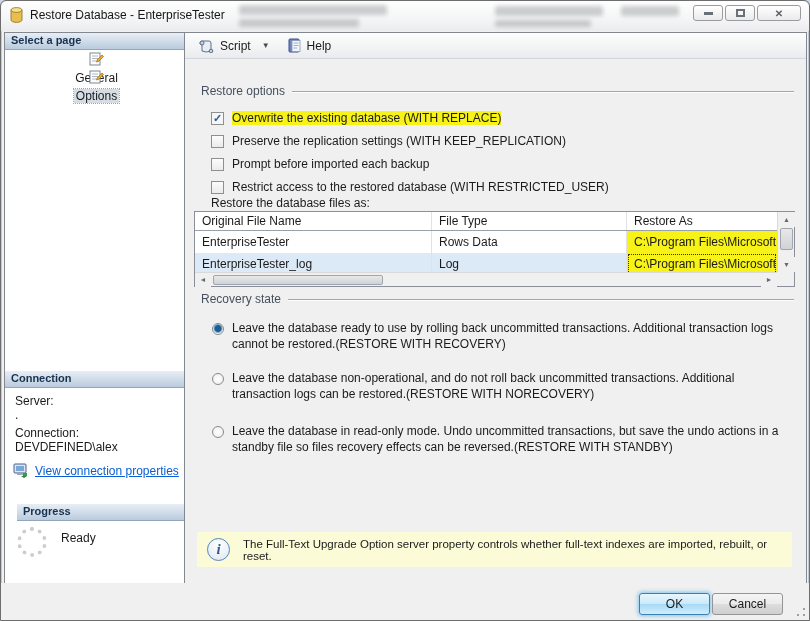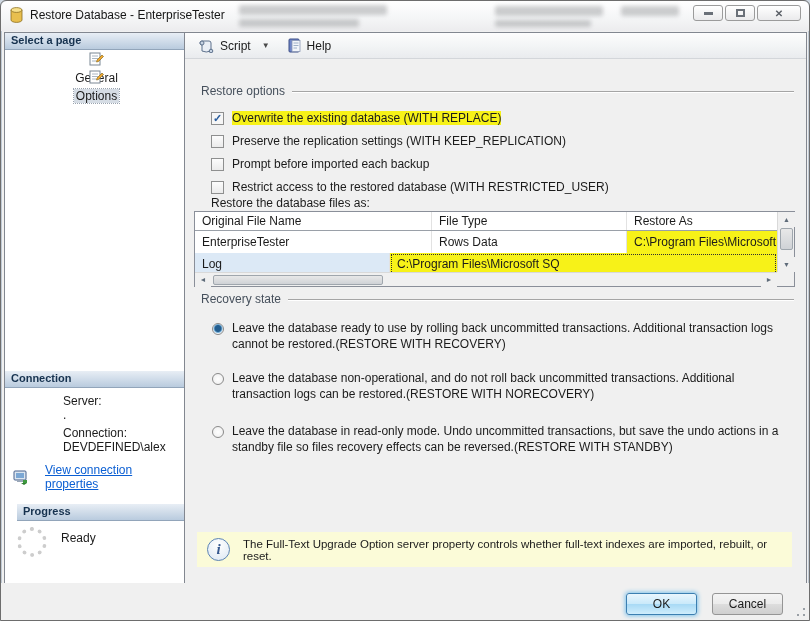--- a/index.html
+++ b/index.html
@@ -32,24 +32,24 @@
   
   .sidebar { position:relative; width:180px; height:100%; background:#ffffff;
              border-right:1px solid #828790; flex:none; }
   .side-hdr { height:17px; background:linear-gradient(#e8eef5,#b9cbde);
               border-bottom:1px solid #92a5ba; color:#16324f; font-weight:bold;
               padding:1px 0 0 6px; font-size:11px; }
   .side-hdr.abs { position:absolute; left:0; right:0; }
   .page-item { display:flex; align-items:center; gap:5px; height:16px; padding-left:4px; margin-top:2px; cursor:default;flex-direction:column; }
   .page-item.selected .pi-label { background:#d5dce4; outline:1px dotted #9aa4b0; padding:0 2px; }
   .pi-label { padding:0 2px; }
-  .conn-block { position:absolute; left:0; right:4px;padding-left:48px; }
+  .conn-block { position:absolute; left:0; right:4px; }
   .conn-label { padding:2px 0 0 10px; color:#1b1b1b; }
   .conn-value { padding:0 0 0 10px; }
-  .link-row { position:absolute; left:8px; display:flex; align-items:center; gap:16px; }
+  .link-row { position:absolute; left:8px; display:flex; align-items:center; gap:6px; }
   .link { color:#0b5fd3; text-decoration:underline; cursor:pointer; }
   .spinner { position:absolute; width:30px; height:30px; border:4px dotted #cdcdcd; border-radius:50%; }
   .ready-txt { position:absolute; }
 
   
   .main { position:relative; flex:1; background:#f0f0f0; overflow:hidden; }
   .toolbar { position:absolute; top:0; left:0; right:0; height:26px;
              background:linear-gradient(#fdfdfd,#f2f4f5 55%,#e9ebee);
              border-bottom:1px solid #d3d6da; display:flex; align-items:center; padding-left:8px; gap:2px; }
   .tool-btn { display:flex; align-items:center; gap:5px; padding:2px 5px; border-radius:2px; cursor:pointer; }
@@ -111,21 +111,21 @@
   .info-icon { width:23px; height:23px; border-radius:50%; border:1px solid #5b83b4;
                background:radial-gradient(circle at 50% 30%, #ffffff, #dbe7f3);
                color:#35588f; font-family:"Liberation Serif", serif; font-weight:bold; font-style:italic;
                display:flex; align-items:center; justify-content:center; font-size:15px; flex:none; }
   .info-text { font-size:11.5px; }
 
   
   .footer { position:absolute; left:0; right:0; bottom:0; height:37px; background:#f0f0f0; }
   .btn { position:absolute; top:10px; width:71px; height:22px; border-radius:3px;
          text-align:center; line-height:20px; cursor:pointer; }
-  .btn-ok { right:112px; border:1px solid #3c7fb1; box-shadow:0 0 4px 1px #7fc2ea;
+  .btn-ok { right:99px; border:1px solid #3c7fb1; box-shadow:0 0 4px 1px #7fc2ea;
             background:linear-gradient(#eaf6fd,#c9e9fa 50%,#a7d9f5 50%,#cfedfc); }
   .btn-cancel { right:26px; border:1px solid #959595;
                 background:linear-gradient(#f4f4f4,#ebebeb 50%,#dddddd 50%,#cfcfcf); }
   .grip { position:absolute; right:3px; bottom:3px; width:10px; height:10px;
           background:
             radial-gradient(circle at 8px 2px, #9aa0a6 1.2px, transparent 1.4px),
             radial-gradient(circle at 8px 8px, #9aa0a6 1.2px, transparent 1.4px),
             radial-gradient(circle at 2px 8px, #9aa0a6 1.2px, transparent 1.4px); }
 
   svg { display:block; }
@@ -279,20 +279,21 @@
             <div class="t-cell c1">Original File Name</div>
             <div class="t-cell c2">File Type</div>
             <div class="t-cell c3">Restore As</div>
           </div>
           <div class="t-row t-data">
             <div class="t-cell c1">EnterpriseTester</div>
             <div class="t-cell c2">Rows Data</div>
             <div class="t-cell c3 cell-yellow">C:\Program Files\Microsoft SQ</div>
           </div>
           <div class="t-row t-data row-sel">
+            <div class="t-cell c1">EnterpriseTester_log</div>
             <div class="t-cell c2">Log</div>
             <div class="t-cell c3 cell-yellow cell-focus">C:\Program Files\Microsoft SQ</div>
           </div>
         </div>
         <div class="vscroll">
           <div class="sb-btn">▲</div>
           <div class="sb-thumb v-thumb"></div>
           <div class="sb-btn v-down">▼</div>
         </div>
         <div class="hscroll">

